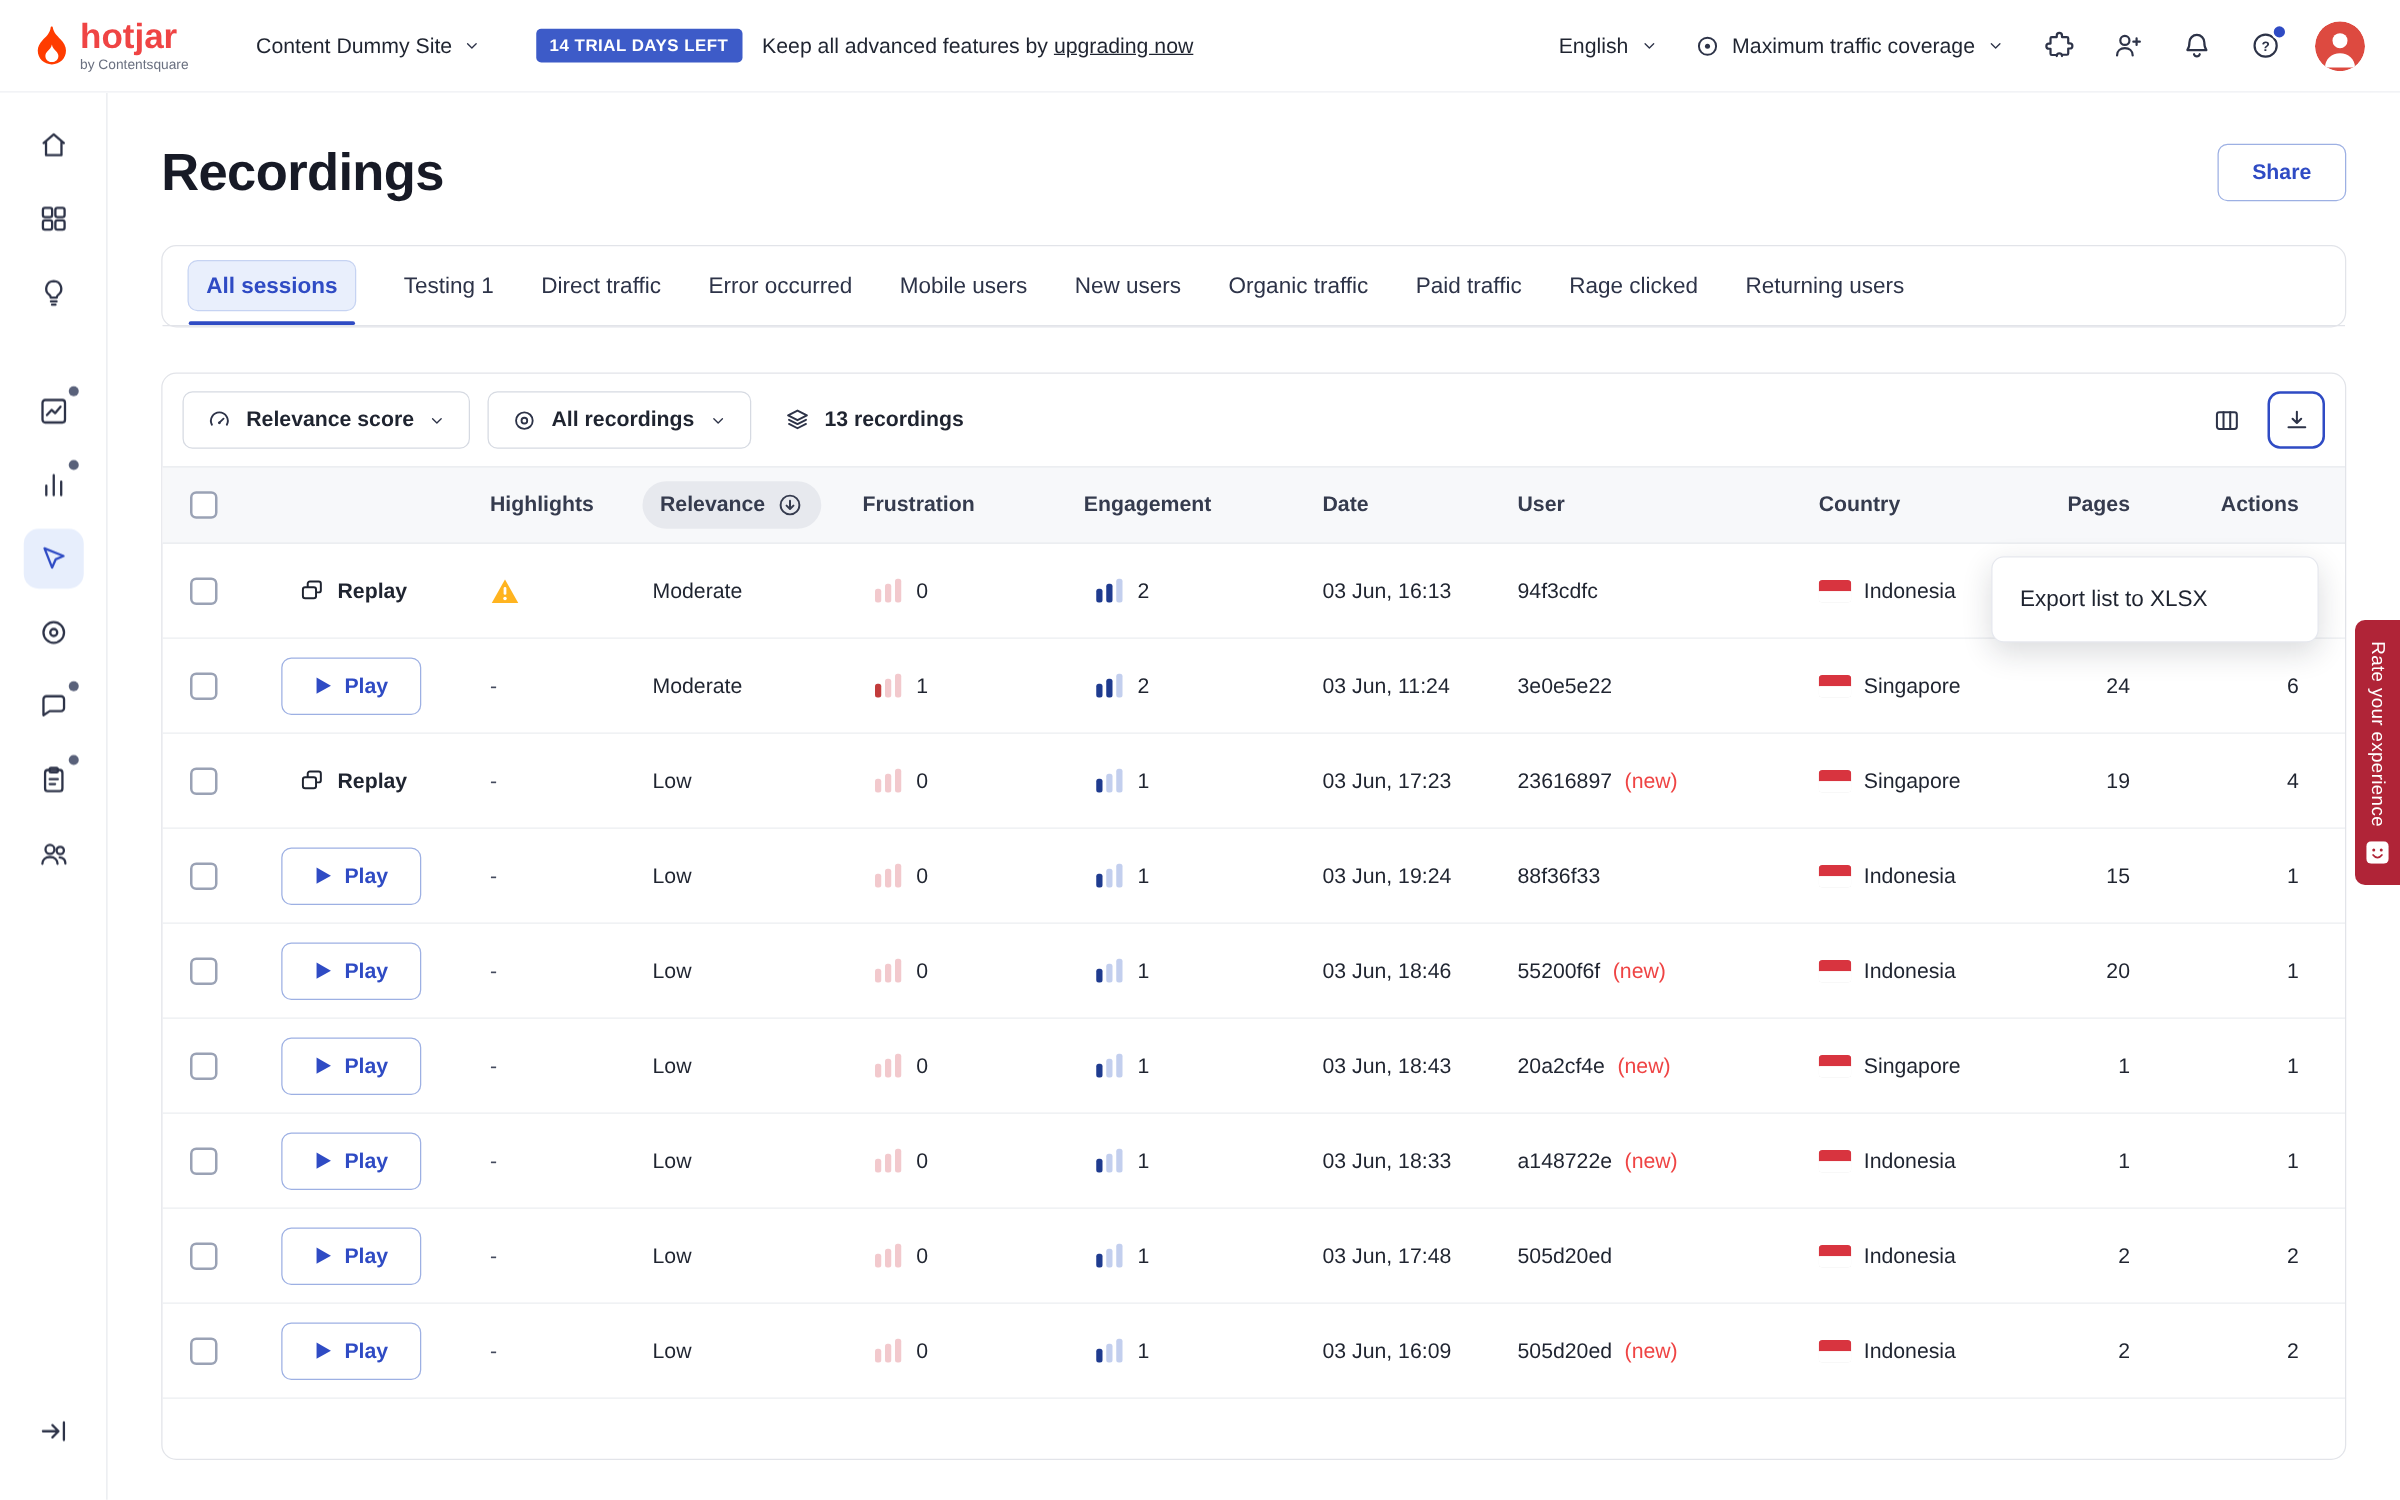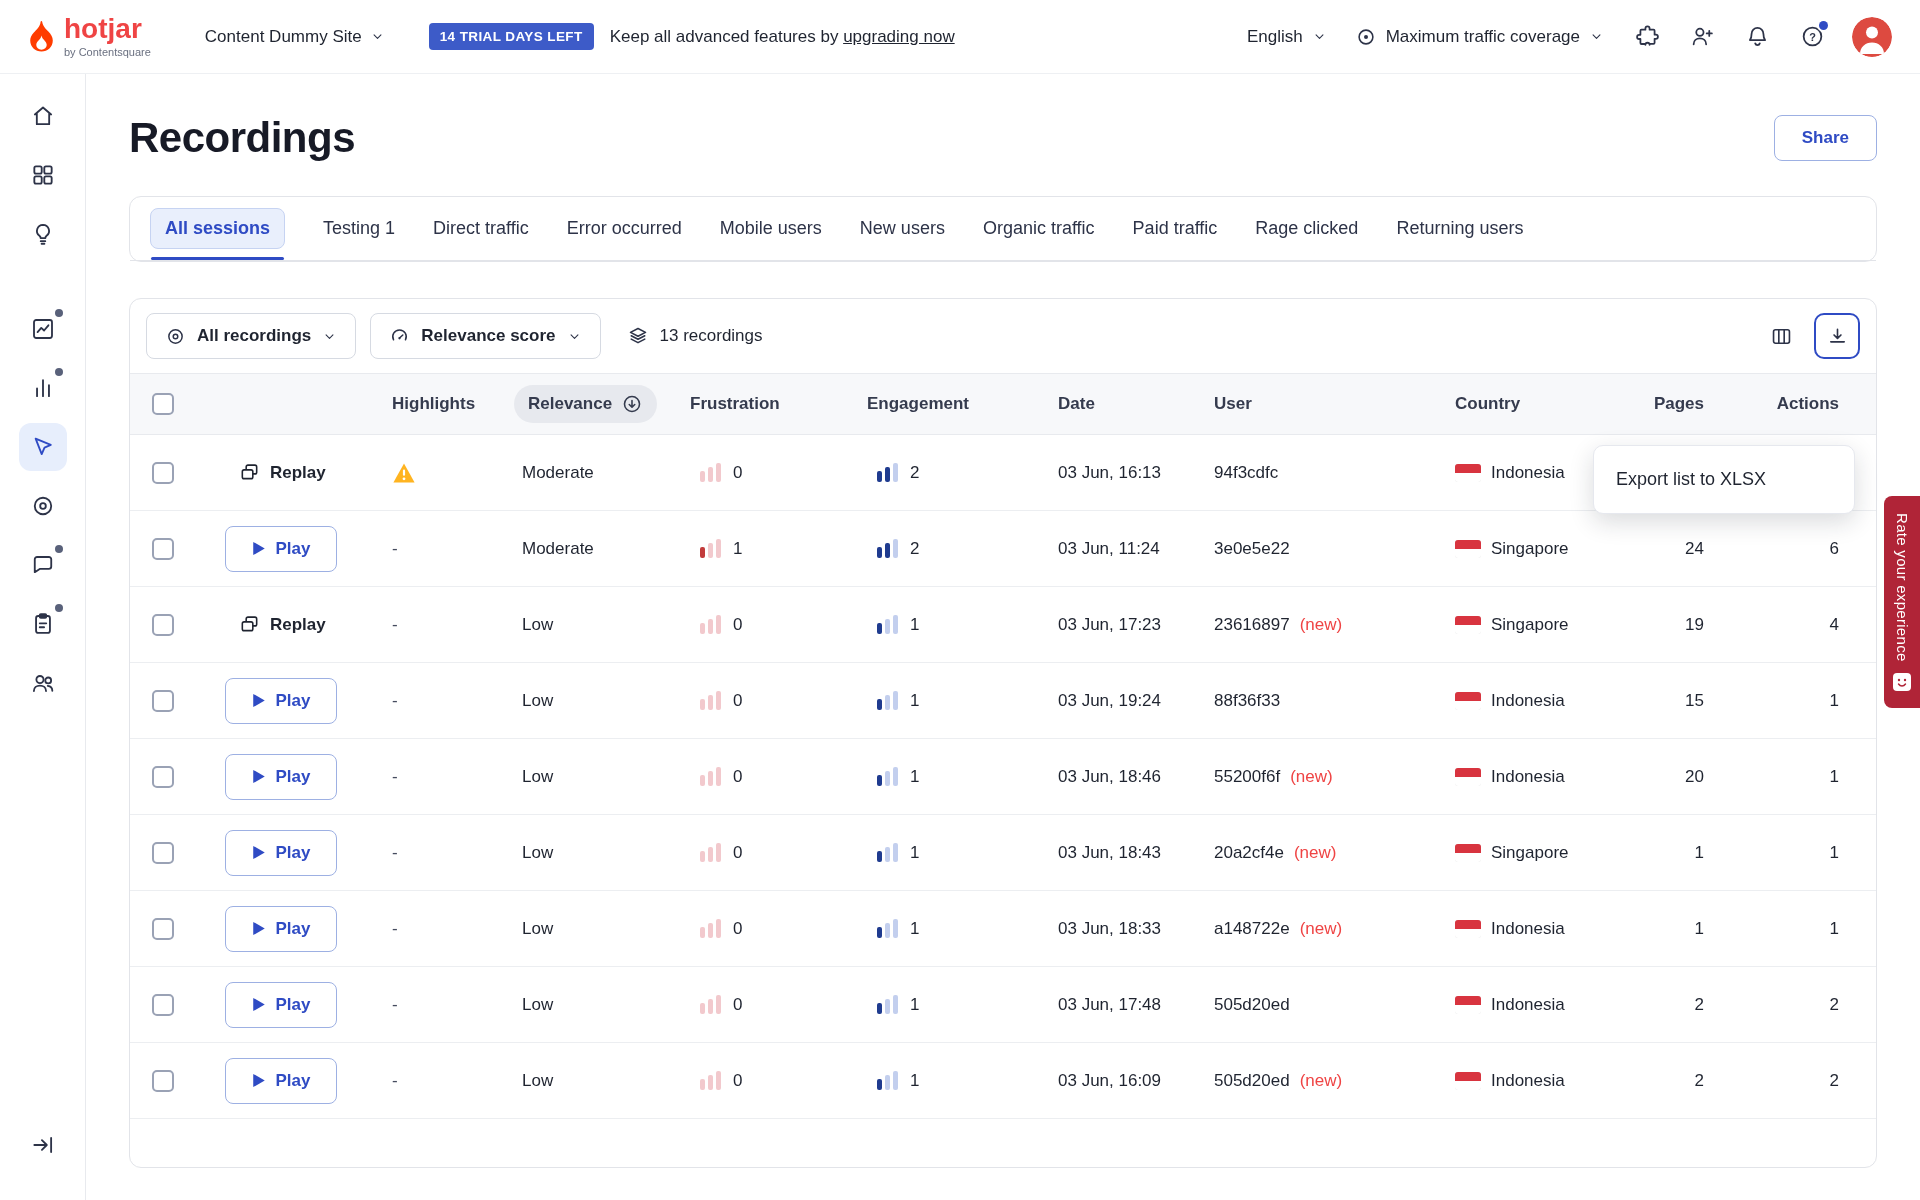--- a/index.html
+++ b/index.html
@@ -56,21 +56,21 @@
     font-weight:700;padding:9px 14px;border-radius:8px}
   .tab.active::after{content:"";position:absolute;left:0;right:0;bottom:-12px;height:3px;
     border-radius:2px;background:var(--accent,#2f4bc4)}
   .filters-row{display:flex;gap:14px;padding:13px 18px}
   .chip{display:inline-flex;align-items:center;gap:11px;height:46px;padding:0 18px;
     border:1px solid #d6dae2;border-radius:8px;font-size:17px;font-weight:700;background:#fff;white-space:nowrap}
   .chip.gray{background:#eef0f4;border-color:#e0e3e9}
 
   .table-box{margin-top:36px;border:1px solid var(--border,#e2e4e9);border-radius:12px;height:870px;position:relative}
   .table-toolbar{display:flex;align-items:center;gap:14px;padding:14px 16px}
-  .tool-count{display:flex;align-items:center;gap:11px;font-size:17px;font-weight:400;margin-left:12px}
+  .tool-count{display:flex;align-items:center;gap:11px;font-size:17px;font-weight:700;margin-left:12px}
   .tool-right{margin-left:auto;display:flex;align-items:center;gap:10px}
   .icon-btn{width:46px;height:46px;display:grid;place-items:center;border-radius:10px}
   .icon-btn.dl{border:2px solid var(--accent,#2f4bc4)}
 
   .thead,.trow{display:grid;align-items:center;
     grid-template-columns:64px 186px 130px 168px 177px 191px 156px 241px 187px 80px minmax(0,1fr)}
   .thead{background:#f7f8fa;height:62px;border-top:1px solid #e8eaee;border-bottom:1px solid #e8eaee;
     font-size:17px;font-weight:700;color:#353b4e}
   .trow{height:76px;border-bottom:1px solid #eceef1;font-size:17px}
   .cell{padding-left:12px;display:flex;align-items:center;gap:10px;min-width:0;white-space:nowrap}
@@ -289,35 +289,35 @@
         <div class="tab">Paid traffic</div>
         <div class="tab">Rage clicked</div>
         <div class="tab">Returning users</div>
       </div>
   </section>
 
   <section class="table-box">
     <div class="table-toolbar">
       <button class="chip">
         <svg width="21" height="21" viewBox="0 0 24 24">
-            <circle class="ln" cx="12" cy="12" r="7.6"></circle>
-            <circle class="ln" cx="12" cy="12" r="2.6"></circle>
+            <path class="ln" d="M5.2 15.8a7.7 7.7 0 1 1 13.6 0"></path>
+            <path class="ln" d="M12 13.8l3.8-3.6"></path>
+            <circle cx="12" cy="14" r="1.3" fill="#2d3348"></circle>
           </svg>
-        <span>All recordings</span>
+        <span>Relevance score</span>
         <svg width="15" height="15" viewBox="0 0 24 24">
             <path class="ln" stroke-width="2.3" d="M6.5 9.5 12 15l5.5-5.5"></path>
           </svg>
       </button>
       <button class="chip">
         <svg width="21" height="21" viewBox="0 0 24 24">
-            <path class="ln" d="M5.2 15.8a7.7 7.7 0 1 1 13.6 0"></path>
-            <path class="ln" d="M12 13.8l3.8-3.6"></path>
-            <circle cx="12" cy="14" r="1.3" fill="#2d3348"></circle>
+            <circle class="ln" cx="12" cy="12" r="7.6"></circle>
+            <circle class="ln" cx="12" cy="12" r="2.6"></circle>
           </svg>
-        <span>Relevance score</span>
+        <span>All recordings</span>
         <svg width="15" height="15" viewBox="0 0 24 24">
             <path class="ln" stroke-width="2.3" d="M6.5 9.5 12 15l5.5-5.5"></path>
           </svg>
       </button>
       <div class="tool-count">
         <svg width="22" height="22" viewBox="0 0 24 24">
             <path class="ln" d="M12 3.8 20.2 8 12 12.2 3.8 8z"></path>
             <path class="ln" d="M4.6 11.8 12 15.6l7.4-3.8"></path>
             <path class="ln" d="M4.6 15.4 12 19.2l7.4-3.8"></path>
           </svg>

